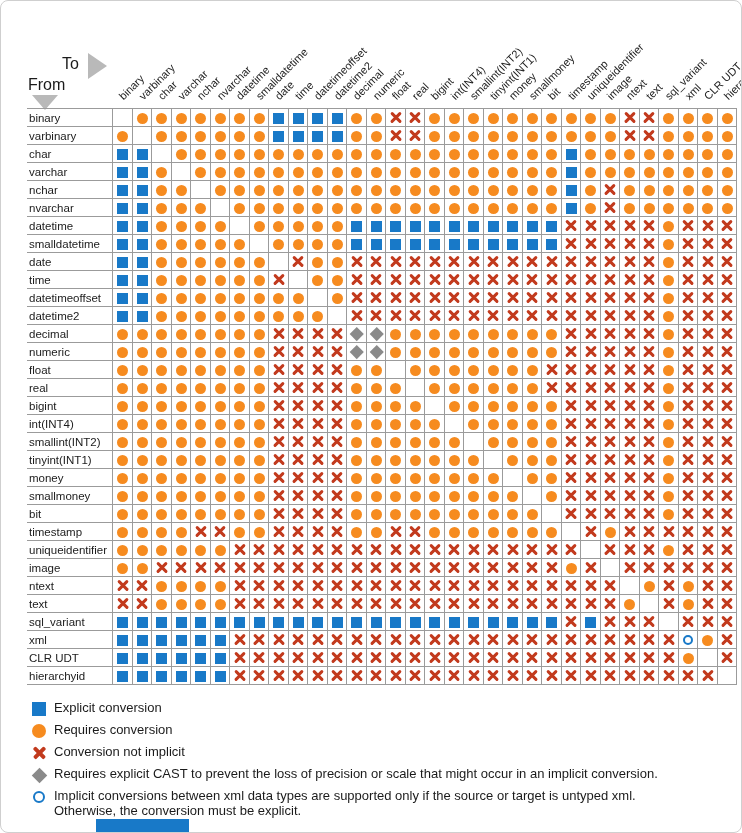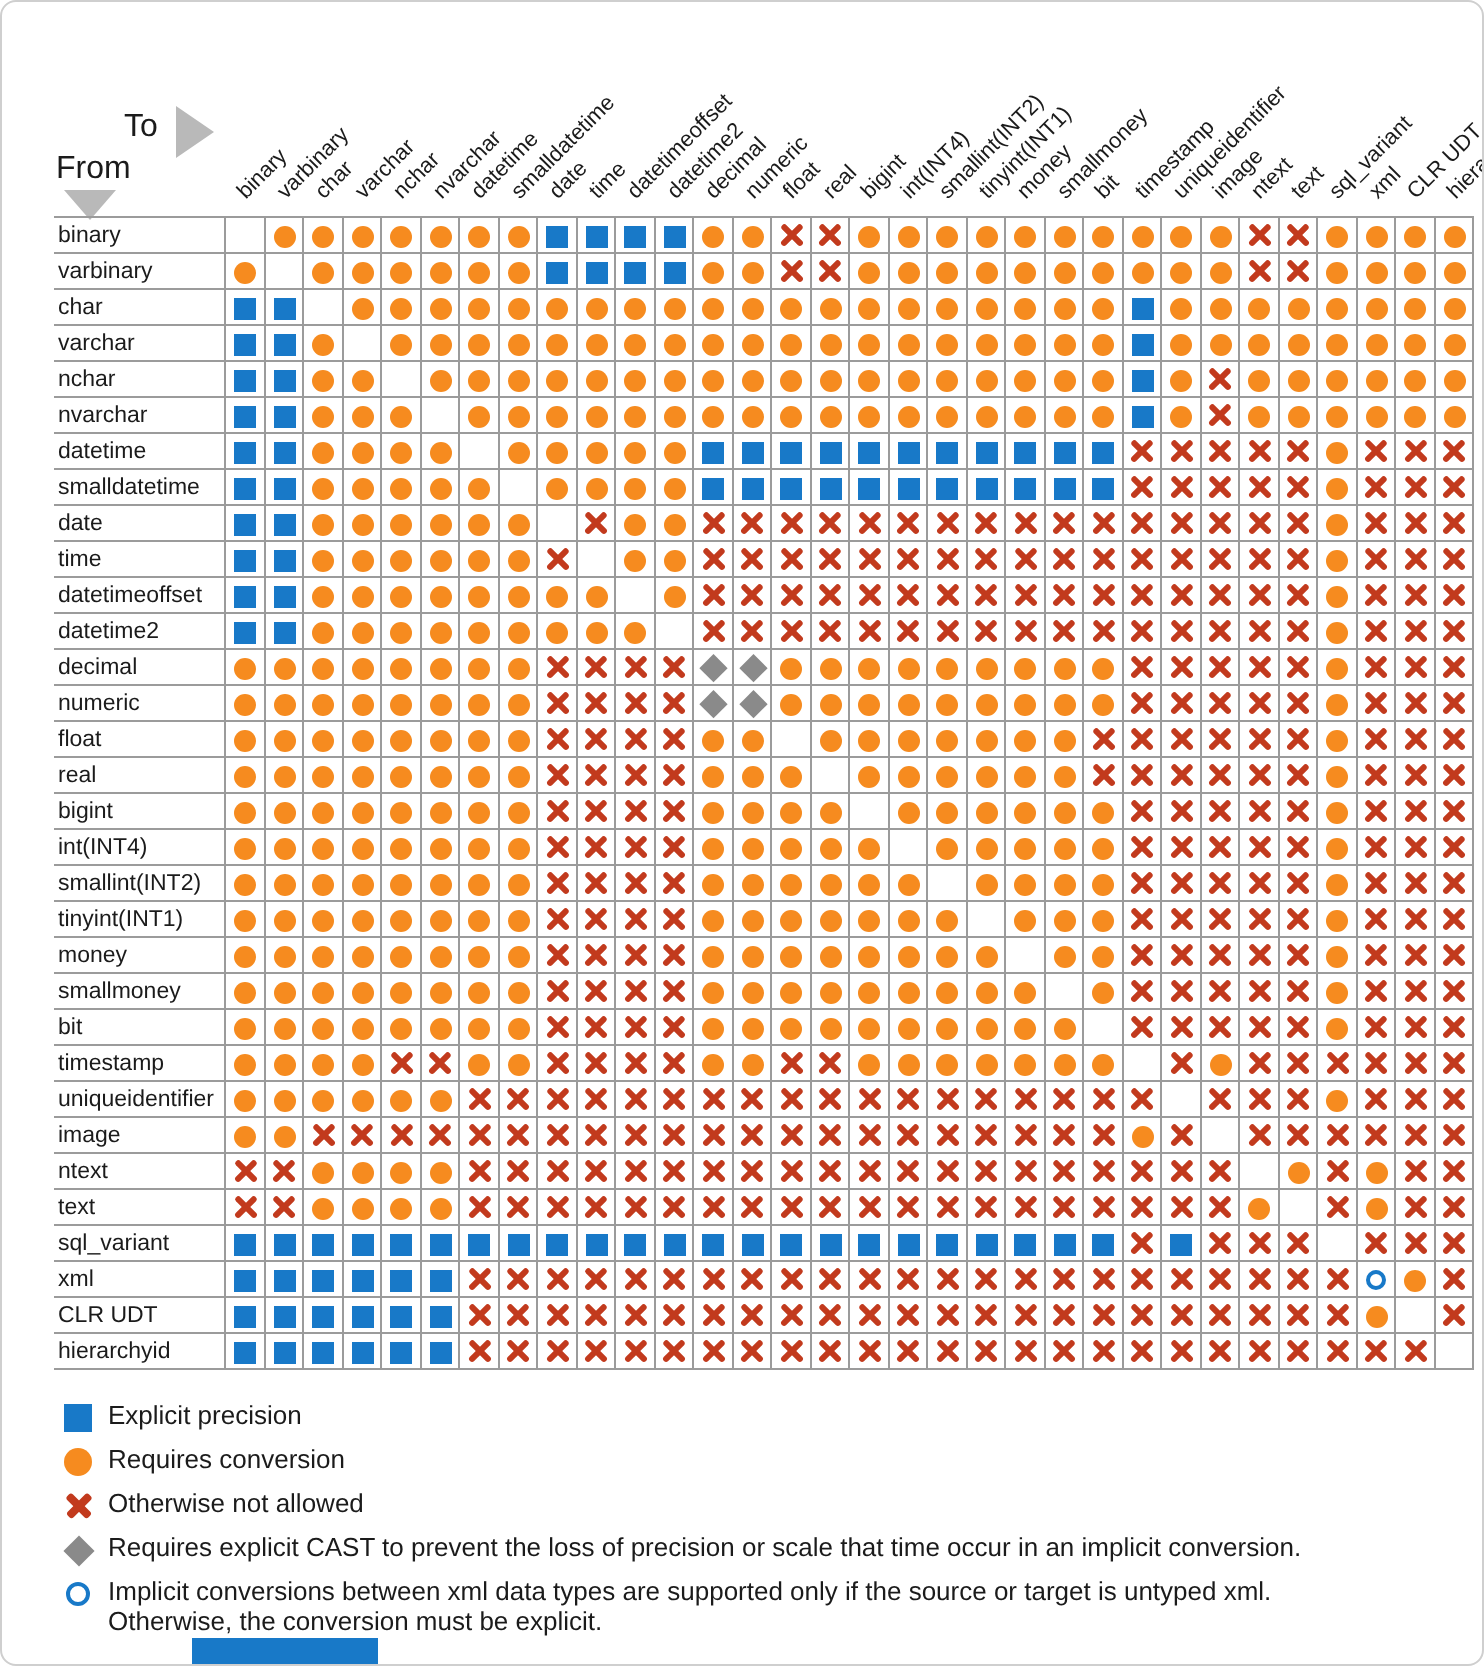--- a/index.html
+++ b/index.html
@@ -3163,39 +3163,39 @@
         <span class="sym-N"></span>
       </div>
       <div class="cell" style="left: 604.5px; top: 558px;"></div>
     </div>
 
   <div id="legend">
       <div class="legend-item" style="top: 699px;">
         <span class="legend-marker">
           <span class="lg sym-E"></span>
         </span>
-        <span class="legend-text">Explicit precision</span>
+        <span class="legend-text">Explicit conversion</span>
       </div>
       <div class="legend-item" style="top: 721px;">
         <span class="legend-marker">
           <span class="lg sym-I"></span>
         </span>
         <span class="legend-text">Requires conversion</span>
       </div>
       <div class="legend-item" style="top: 743px;">
         <span class="legend-marker">
           <span class="lg sym-N"></span>
         </span>
-        <span class="legend-text">Otherwise not allowed</span>
+        <span class="legend-text">Conversion not implicit</span>
       </div>
       <div class="legend-item" style="top: 765px;">
         <span class="legend-marker">
           <span class="lg sym-D"></span>
         </span>
-        <span class="legend-text">Requires explicit CAST to prevent the loss of precision or scale that time occur in an implicit conversion.</span>
+        <span class="legend-text">Requires explicit CAST to prevent the loss of precision or scale that might occur in an implicit conversion.</span>
       </div>
       <div class="legend-item" style="top: 787px;">
         <span class="legend-marker">
           <span class="lg sym-O"></span>
         </span>
         <span class="legend-text">Implicit conversions between xml data types are supported only if the source or target is untyped xml.<br>Otherwise, the conversion must be explicit.</span>
       </div>
     </div>
 
   <div id="bottom-blue-bar"></div>

